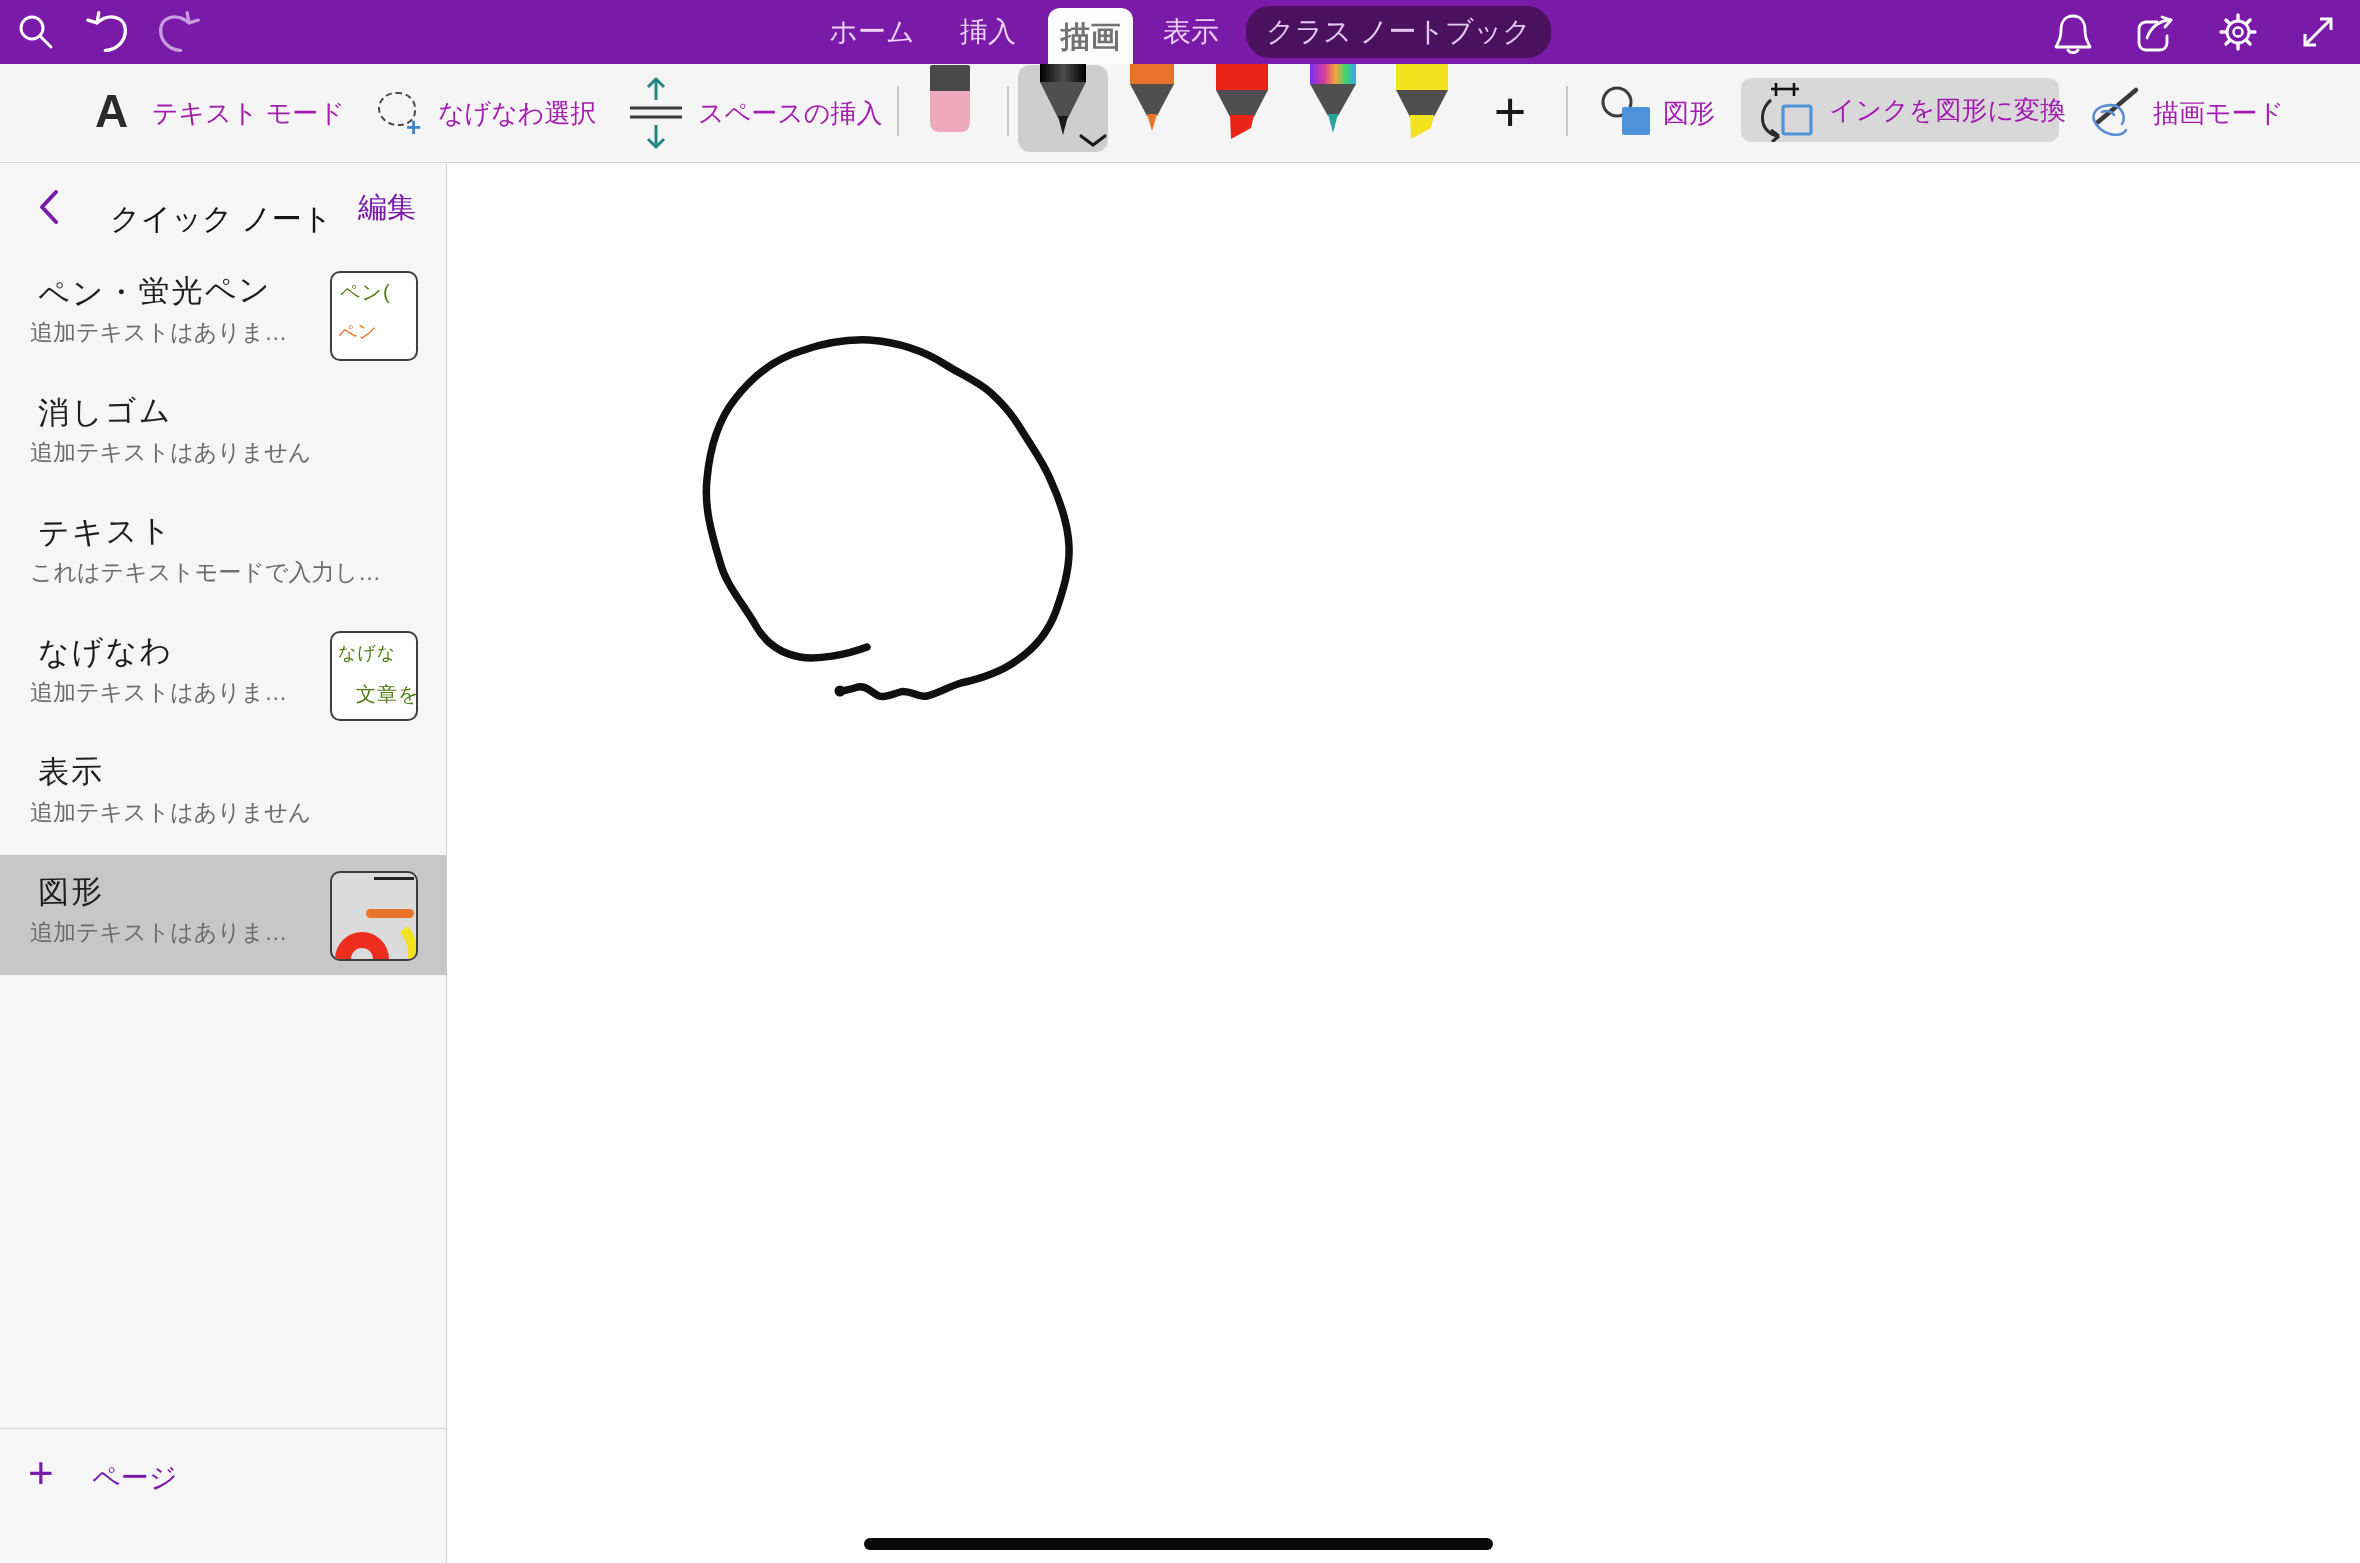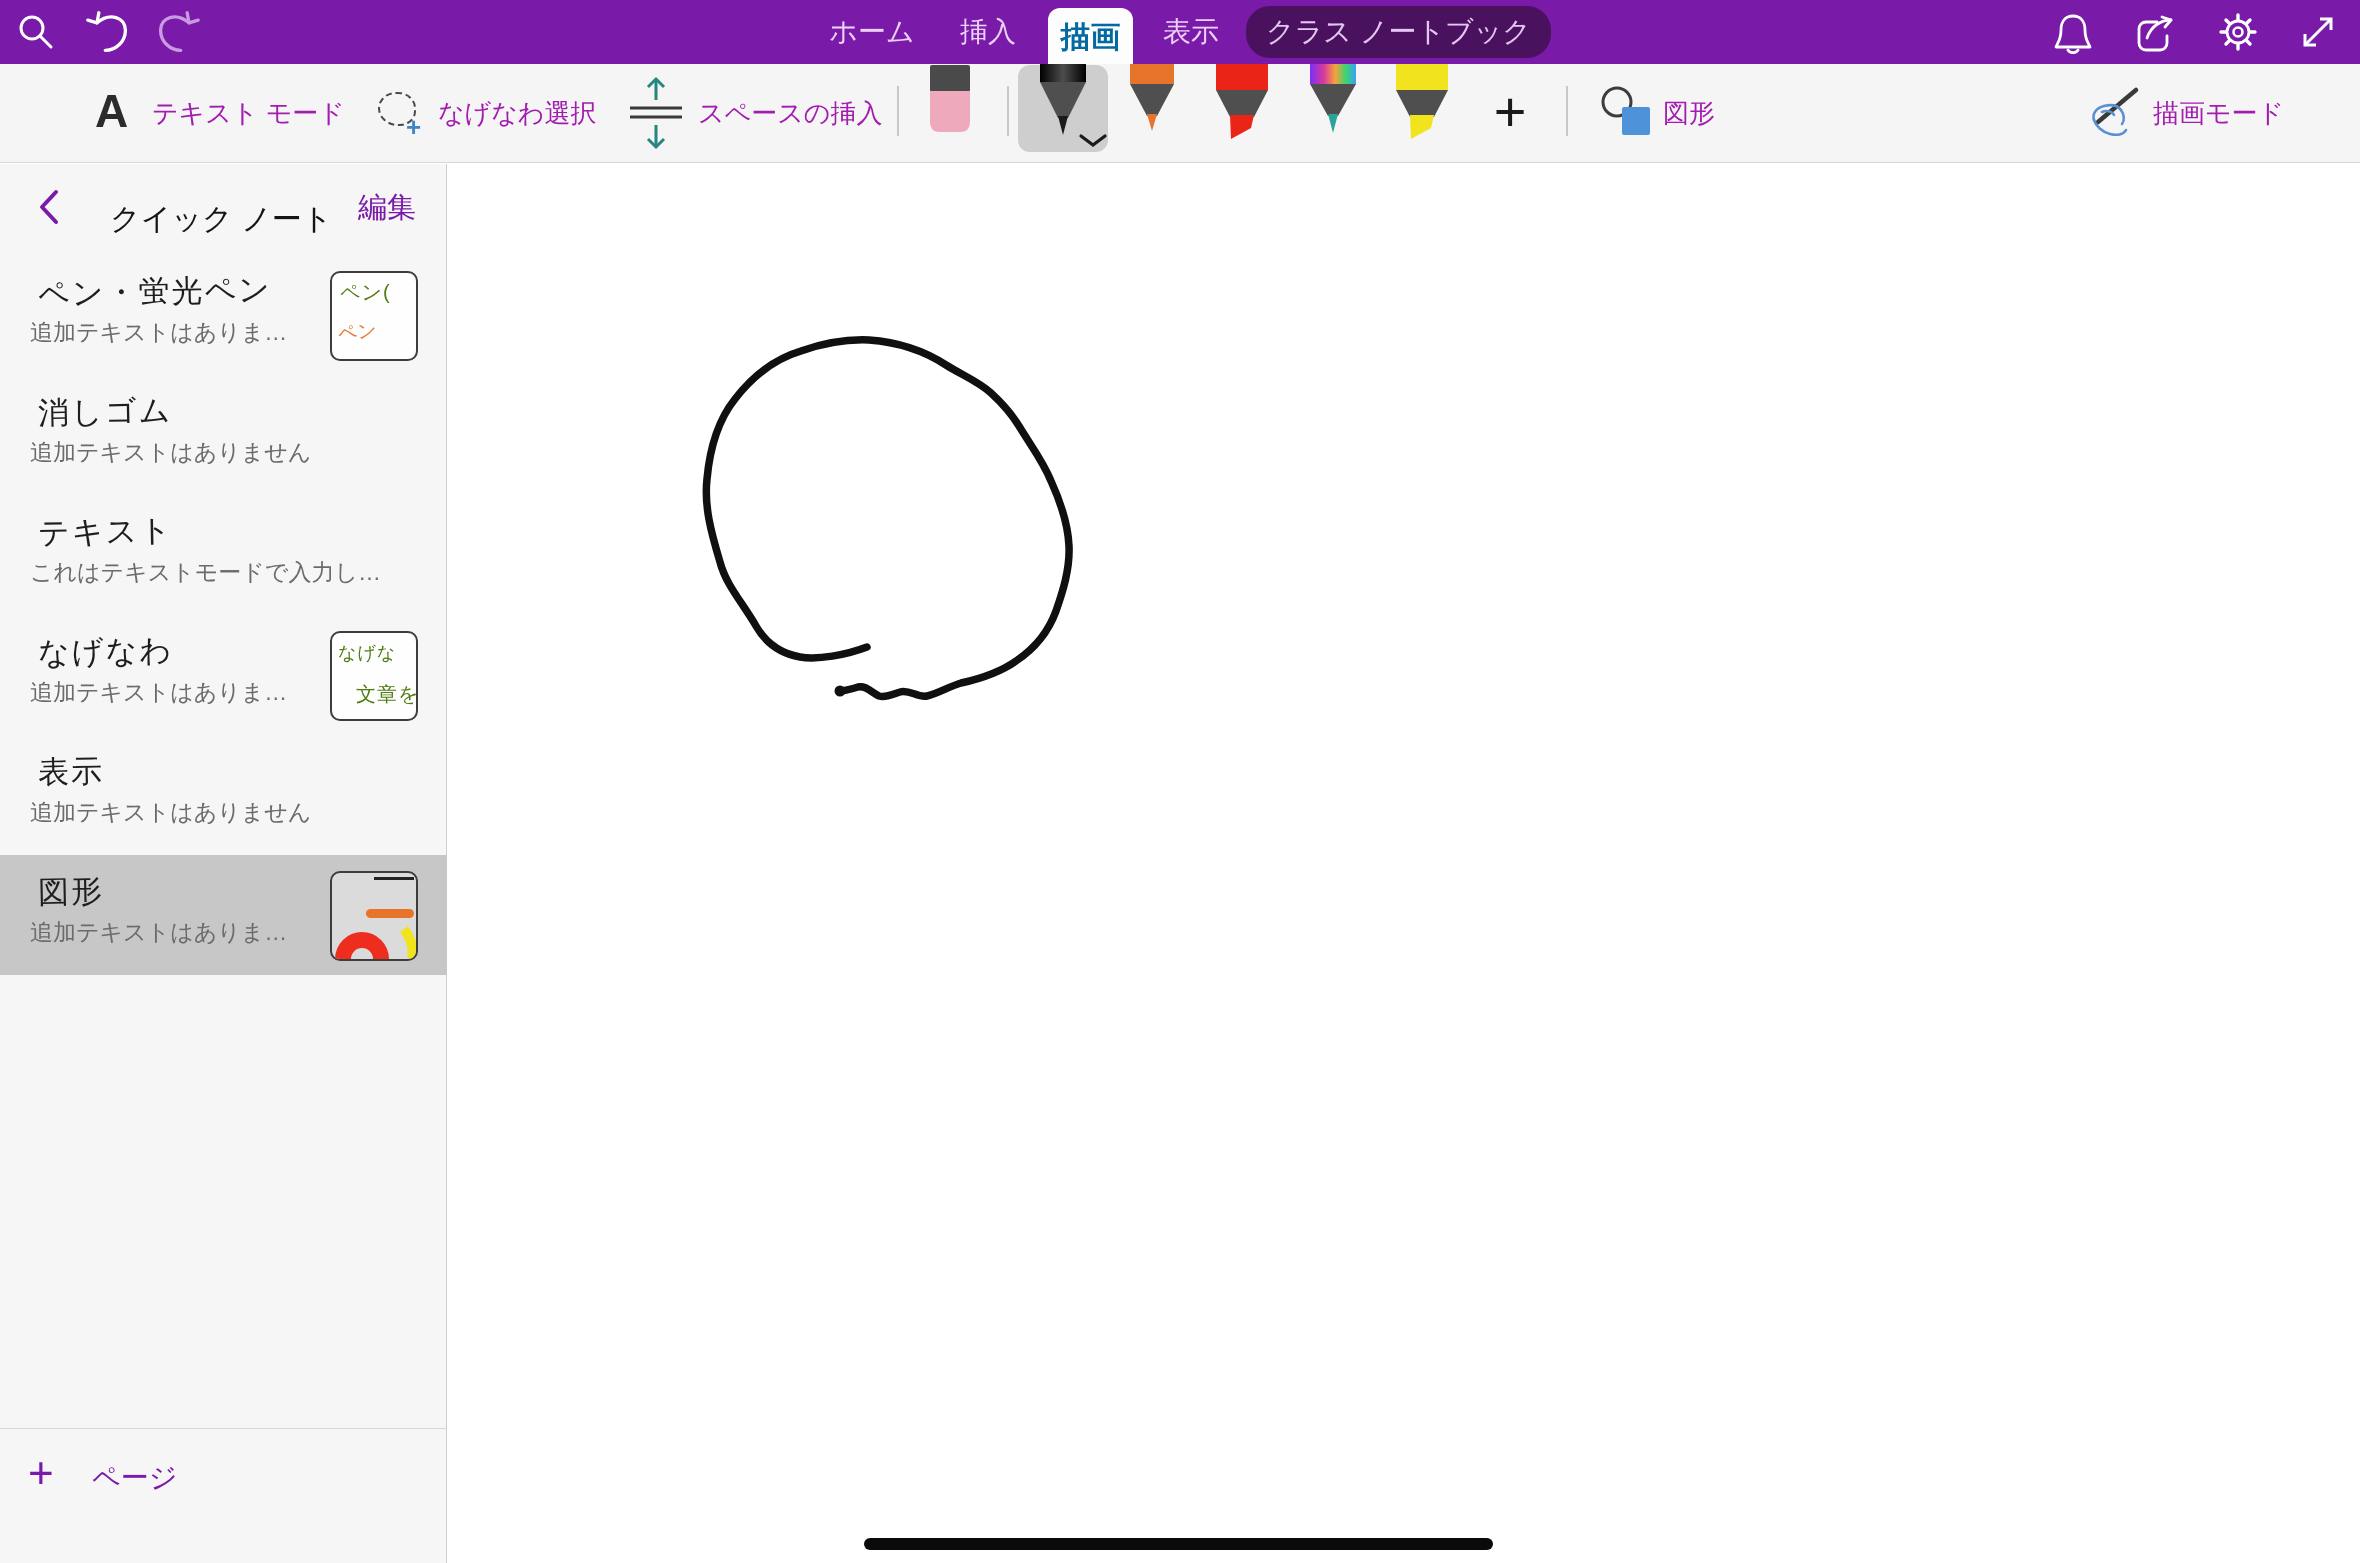--- a/index.html
+++ b/index.html
@@ -3,21 +3,21 @@
 <meta charset="utf-8">
 <style>
   html,body{margin:0;padding:0;background:#000;}
   *{box-sizing:border-box;font-family:"Liberation Sans",sans-serif;}
   #screen{position:relative;width:2360px;height:1563px;background:#fff;overflow:hidden;}
 
   
   .topbar{position:absolute;left:0;top:0;width:2360px;height:64px;background:#7A1AA8;}
   .tb-icon{position:absolute;top:10px;width:44px;height:44px;cursor:pointer;}
   .tab-label{position:absolute;top:0;height:64px;line-height:64px;font-size:28px;color:#EBD1F6;transform:translateX(-50%);white-space:nowrap;cursor:pointer;}
-  .tab-draw{position:absolute;left:1048px;top:8px;width:85px;height:56px;background:#FDFDFD;border-radius:12px 12px 0 0;color:#0369a1;font-weight:bold;font-size:30px;text-align:center;line-height:58px;cursor:pointer;}
+  .tab-draw{position:absolute;left:1048px;top:8px;width:85px;height:56px;background:#FDFDFD;border-radius:12px 12px 0 0;color:#737373;font-weight:bold;font-size:30px;text-align:center;line-height:58px;cursor:pointer;}
   .tab-class{position:absolute;left:1246px;top:6px;width:305px;height:52px;background:#4A125E;border-radius:24px;color:#E4C6F2;font-size:28px;text-align:center;line-height:52px;cursor:pointer;}
 
   
   .toolbar{position:absolute;left:0;top:64px;width:2360px;height:99px;background:#F6F5F6;border-bottom:1px solid #D8D7D8;}
   .tool-label{position:absolute;top:64px;height:99px;line-height:99px;font-size:26px;color:#a21caf;white-space:nowrap;cursor:pointer;}
   .vsep{position:absolute;top:86px;width:2px;height:50px;background:#C9C8C9;}
   .a-icon{position:absolute;left:95px;top:64px;height:99px;line-height:95px;font-size:46px;font-weight:bold;color:#2B2B2B;cursor:pointer;}
   .lasso{position:absolute;left:378px;top:92px;width:38px;height:34px;border:2.5px dashed #4A4A4A;border-radius:50% 50% 45% 55%;cursor:pointer;}
   .lasso-plus{position:absolute;left:26px;top:20px;color:#3F86C9;font-size:26px;font-weight:bold;line-height:26px;}
   .penpill{position:absolute;left:1018px;top:65px;width:90px;height:87px;background:#CFCECF;border-radius:12px;cursor:pointer;}
@@ -186,20 +186,31 @@
   <div class="plusbtn">+</div>
 
   <div class="vsep" style="left:1566px"></div>
 
   <svg class="abs" style="left:1600px;top:83px" width="56" height="58" viewBox="0 0 56 58">
     <circle cx="17" cy="19" r="14" fill="none" stroke="#3D3D3D" stroke-width="3"></circle>
     <rect x="22" y="24" width="28" height="28" rx="2" fill="#4E93D9"></rect>
   </svg>
   <div class="tool-label" style="left:1663px">図形</div>
 
+  <div class="inkpill">
+    <svg class="abs" style="left:16px;top:2px" width="60" height="62" viewBox="0 0 60 62">
+      <line x1="14" y1="9" x2="42" y2="9" stroke="#111" stroke-width="2.6"></line>
+      <line x1="19" y1="3" x2="19" y2="16" stroke="#111" stroke-width="2.6"></line>
+      <line x1="37" y1="3" x2="37" y2="16" stroke="#111" stroke-width="2.6"></line>
+      <rect x="26" y="26" width="28" height="28" rx="2" fill="none" stroke="#4E93D9" stroke-width="3.2"></rect>
+      <path d="M14,20 C4,28 2,44 12,52 C15,54.5 18,56 22,56" fill="none" stroke="#2B2B2B" stroke-width="3"></path>
+      <path d="M22,56 L14,50 M22,56 L15,62" fill="none" stroke="#2B2B2B" stroke-width="3"></path>
+    </svg>
+    <div class="tool-label">インクを図形に変換</div>
+  </div>
 
   <svg class="abs" style="left:2088px;top:82px" width="54" height="62" viewBox="0 0 54 62">
     <line x1="10" y1="40" x2="48" y2="8" stroke="#3A3A3A" stroke-width="4.5" stroke-linecap="round"></line>
     <g fill="none" stroke="#5B8FD4" stroke-width="2.6" stroke-linecap="round">
       <path d="M6,38 C4,32 8,26 16,24 C24,22 30,24 33,28"></path>
       <path d="M6,38 C8,44 14,50 22,52 C30,54 36,52 38,48"></path>
       <path d="M33,28 C36,32 37,38 34,42"></path>
       <path d="M14,30 C18,28 24,29 26,33"></path>
     </g>
   </svg>

